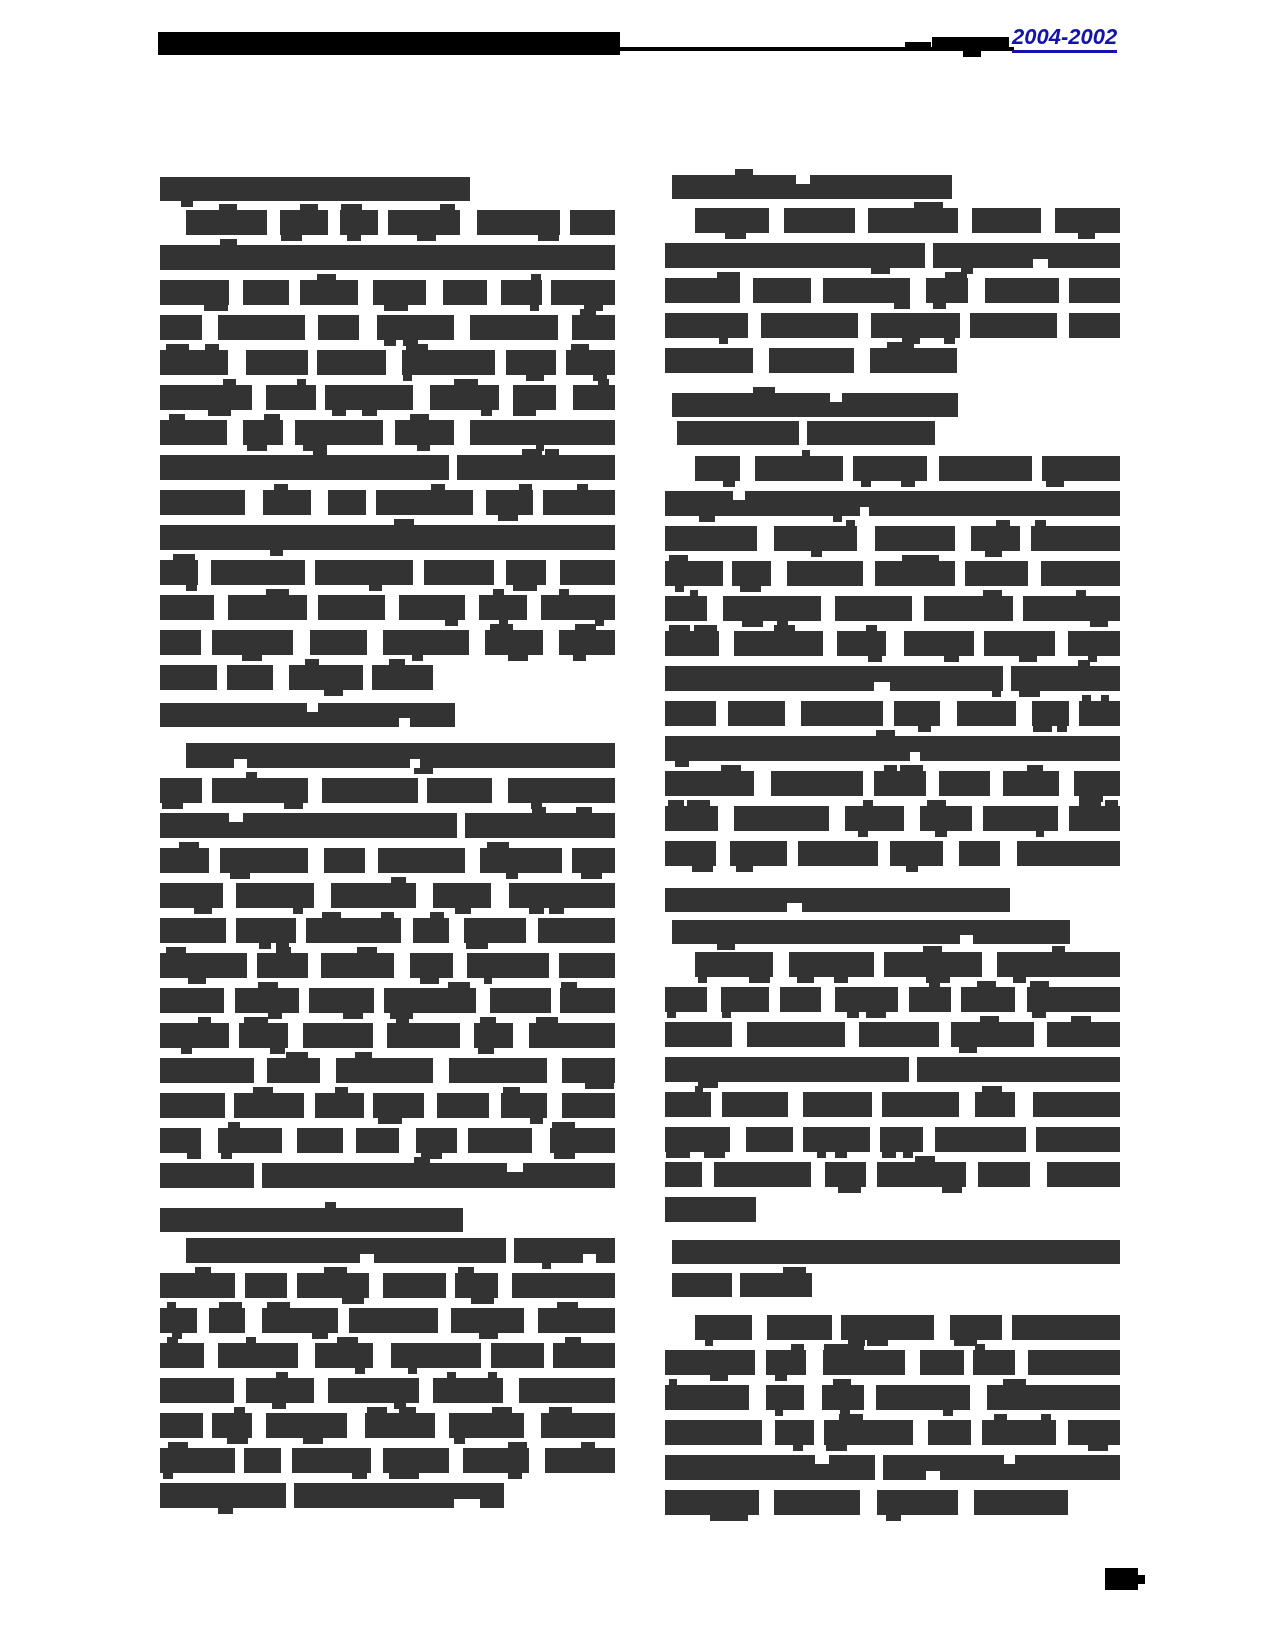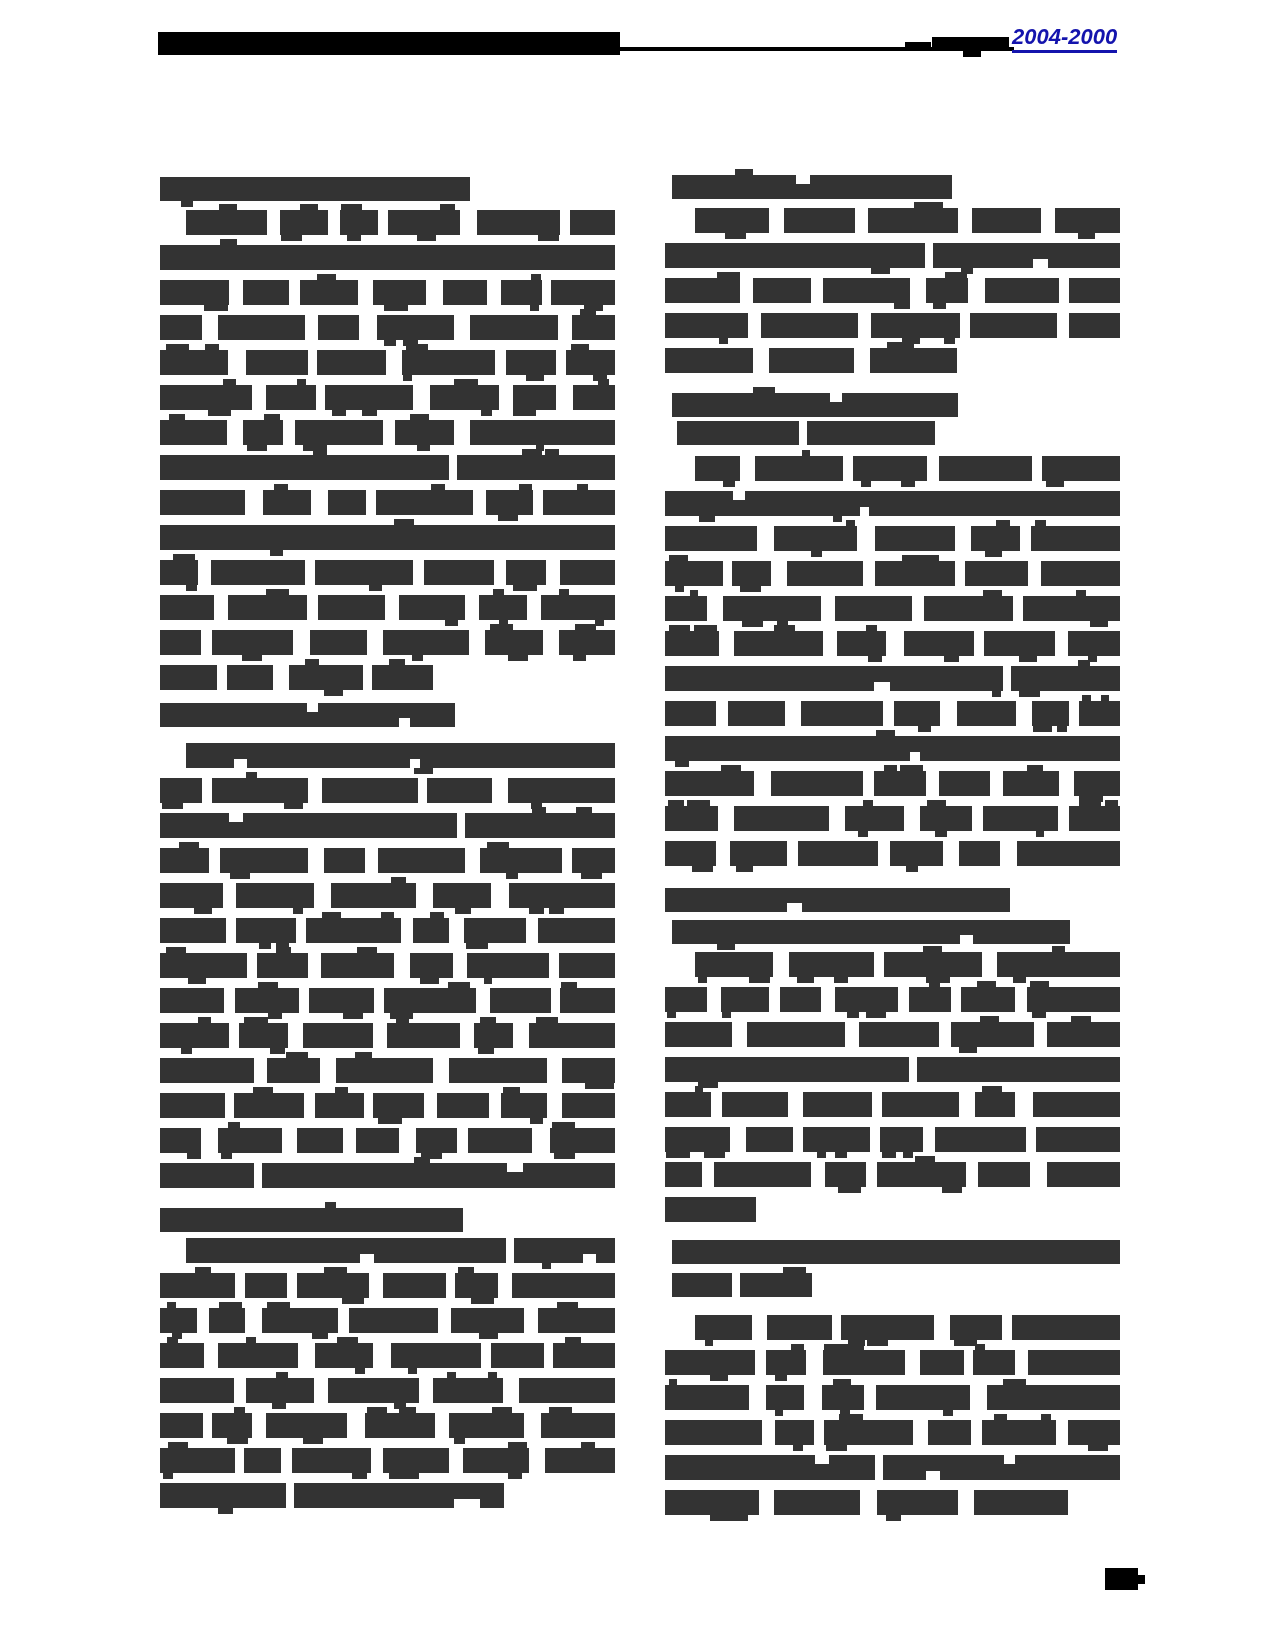--- a/index.html
+++ b/index.html
@@ -40,21 +40,21 @@
 <div id="page">
 
   <div>
     <div id="header-title-bar" class="bar" style="left: 158px; top: 32px; width: 462px; height: 23px; background: rgb(0, 0, 0);"></div>
     <div id="header-rule" class="rule" style="left: 158px; top: 47px; width: 856px; height: 4px; background: rgb(0, 0, 0);"></div>
     <div id="header-blobs">
         <div class="bar" style="left: 905px; top: 42px; width: 26px; height: 9px;"></div>
         <div class="bar" style="left: 932px; top: 37px; width: 77px; height: 14px;"></div>
         <div class="bar" style="left: 963px; top: 51px; width: 18px; height: 6px;"></div>
       </div>
-    <a id="year-link" href="#" style="left: 1012px; top: 26px; color: rgb(20, 20, 173); border-bottom-color: rgb(20, 20, 173);">2004-2000</a>
+    <a id="year-link" href="#" style="left: 1012px; top: 26px; color: rgb(20, 20, 173); border-bottom-color: rgb(20, 20, 173);">2004-2002</a>
   </div>
 
   <div id="columns-root">
       <div class="column" style="left: 160px; width: 455px;">
         <div class="hbar" style="top: 177px; left: 0px; width: 310px; height: 24px; background: rgb(51, 51, 51);">
           <div class="bump" style="width: 12.1324px; height: 6px; left: 20.7937px; background: rgb(51, 51, 51); bottom: -6px;"></div>
         </div>
         <div class="rline" style="top: 210px; left: 0px; width: 100%; height: 25px;">
           <div class="rword" style="left: 26px; width: 81.2166px; background: rgb(51, 51, 51);">
             <div class="bump" style="width: 17.8985px; height: 6px; left: 32.8558px; background: rgb(51, 51, 51); top: -6px;"></div>

